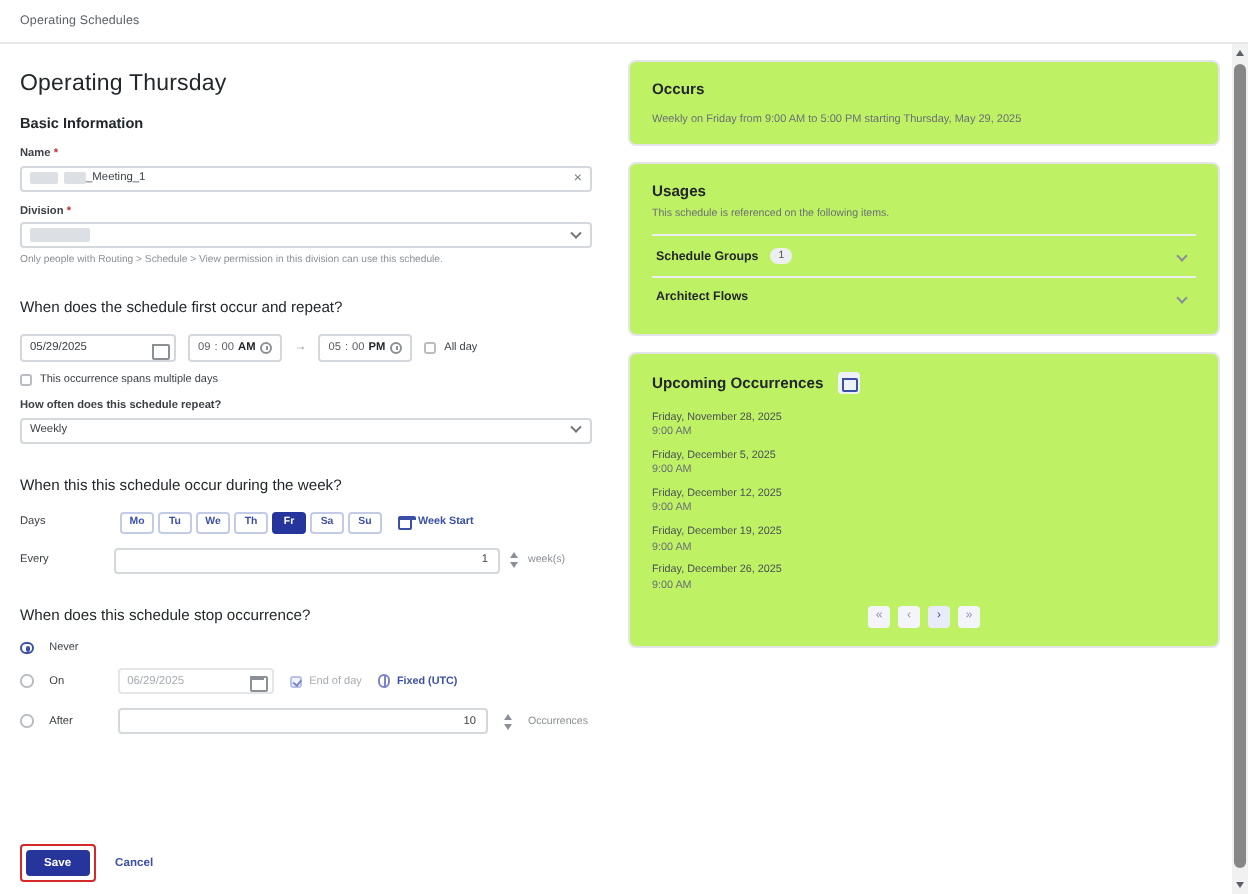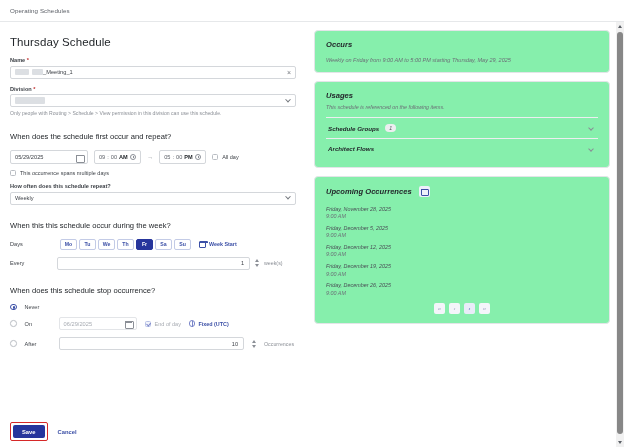--- a/index.html
+++ b/index.html
@@ -216,22 +216,22 @@
     background:#26359c; color:#fff; font-size:5.8px; font-weight:700;
     border:none; border-radius:2px; padding:3.5px 9px; cursor:pointer;
   }
   .btn-cancel {
     background:none; border:none; color:#3b4fa6;
     font-size:5.8px; font-weight:700; cursor:pointer; padding:0;
   }
 
   
   .card {
-    border:1px solid #e3e5e8; border-radius:4px; background:#86efac;
-    padding:9px 11px; margin-bottom:8px;font-style:italic;
+    border:1px solid #e3e5e8; border-radius:4px; background:#bef264;
+    padding:9px 11px; margin-bottom:8px;
   }
   .card-title { font-size:7.6px; font-weight:700; color:#23272b; margin:0 0 8px 0; }
   .card-sub { font-size:5.5px; color:#6b6f76; }
   .card-head { display:flex; align-items:center; gap:7px; margin-bottom:9px; }
   .cal-btn {
     width:11px; height:11px; border-radius:2px; background:#eef0fa;
     display:flex; align-items:center; justify-content:center; cursor:pointer;
   }
   .cal-btn-ico { width:6.5px; height:6.5px; position:relative; }
   .cal-btn-ico:before {
@@ -292,21 +292,22 @@
 <body>
 
 <div class="breadcrumb-bar">
   <span class="breadcrumb-link">Operating Schedules</span>
 </div>
 
 <div class="page">
 
   <div class="left-col">
 
-    <h1 class="page-title">Thursday Schedule</h1>
+    <h1 class="page-title">Operating Thursday</h1>
+    <h2 class="section-title">Basic Information</h2>
 
     <label class="field-label">
       <span>Name</span>
       <span class="req">*</span>
     </label>
     <div class="input-box">
       <span class="redact" style="width:14px;"></span>
       <span class="redact" style="width:11px;margin-left:3px;"></span>
       <span class="input-text">_Meeting_1</span>
       <span class="clear-x">×</span>

